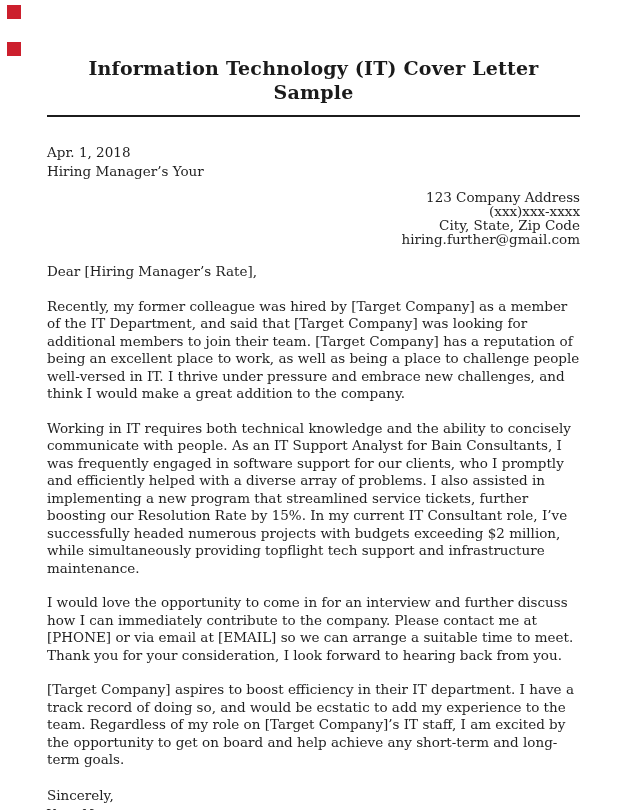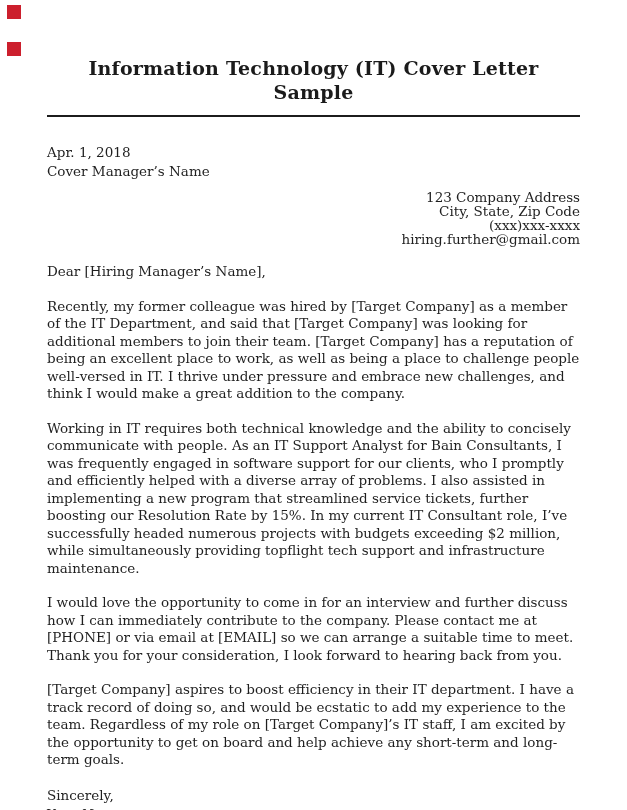--- a/index.html
+++ b/index.html
@@ -55,31 +55,31 @@
 
   <div class="content">
 
     <h1 class="title">Information Technology (IT) Cover Letter Sample</h1>
     <div class="rule"></div>
 
     <div class="letter">
 
       <p class="date-block">
         <span class="line">Apr. 1, 2018</span>
-        <span class="line">Cover Manager’s Name</span>
+        <span class="line">Hiring Manager’s Your</span>
       </p>
 
       <p class="address-block">
         <span class="line">123 Company Address</span>
+        <span class="line">(xxx)xxx-xxxx</span>
         <span class="line">City, State, Zip Code</span>
-        <span class="line">(xxx)xxx-xxxx</span>
         <span class="line">hiring.further@gmail.com</span>
       </p>
 
-      <p>Dear [Hiring Manager’s Name],</p>
+      <p>Dear [Hiring Manager’s Rate],</p>
 
       <p>Recently, my former colleague was hired by [Target Company] as a member of the IT Department, and said that [Target Company] was looking for additional members to join their team. [Target Company] has a reputation of being an excellent place to work, as well as being a place to challenge people well-versed in IT. I thrive under pressure and embrace new challenges, and think I would make a great addition to the company.</p>
       <p>Working in IT requires both technical knowledge and the ability to concisely communicate with people. As an IT Support Analyst for Bain Consultants, I was frequently engaged in software support for our clients, who I promptly and efficiently helped with a diverse array of problems. I also assisted in implementing a new program that streamlined service tickets, further boosting our Resolution Rate by 15%. In my current IT Consultant role, I’ve successfully headed numerous projects with budgets exceeding $2 million, while simultaneously providing topflight tech support and infrastructure maintenance.</p>
       <p>I would love the opportunity to come in for an interview and further discuss how I can immediately contribute to the company. Please contact me at [PHONE] or via email at [EMAIL] so we can arrange a suitable time to meet. Thank you for your consideration, I look forward to hearing back from you.</p>
       <p>[Target Company] aspires to boost efficiency in their IT department. I have a track record of doing so, and would be ecstatic to add my experience to the team. Regardless of my role on [Target Company]’s IT staff, I am excited by the opportunity to get on board and help achieve any short-term and long-term goals.</p>
 
       <p class="close-block">
         <span class="line">Sincerely,</span>
         <span class="line">Your Name</span>
       </p>

